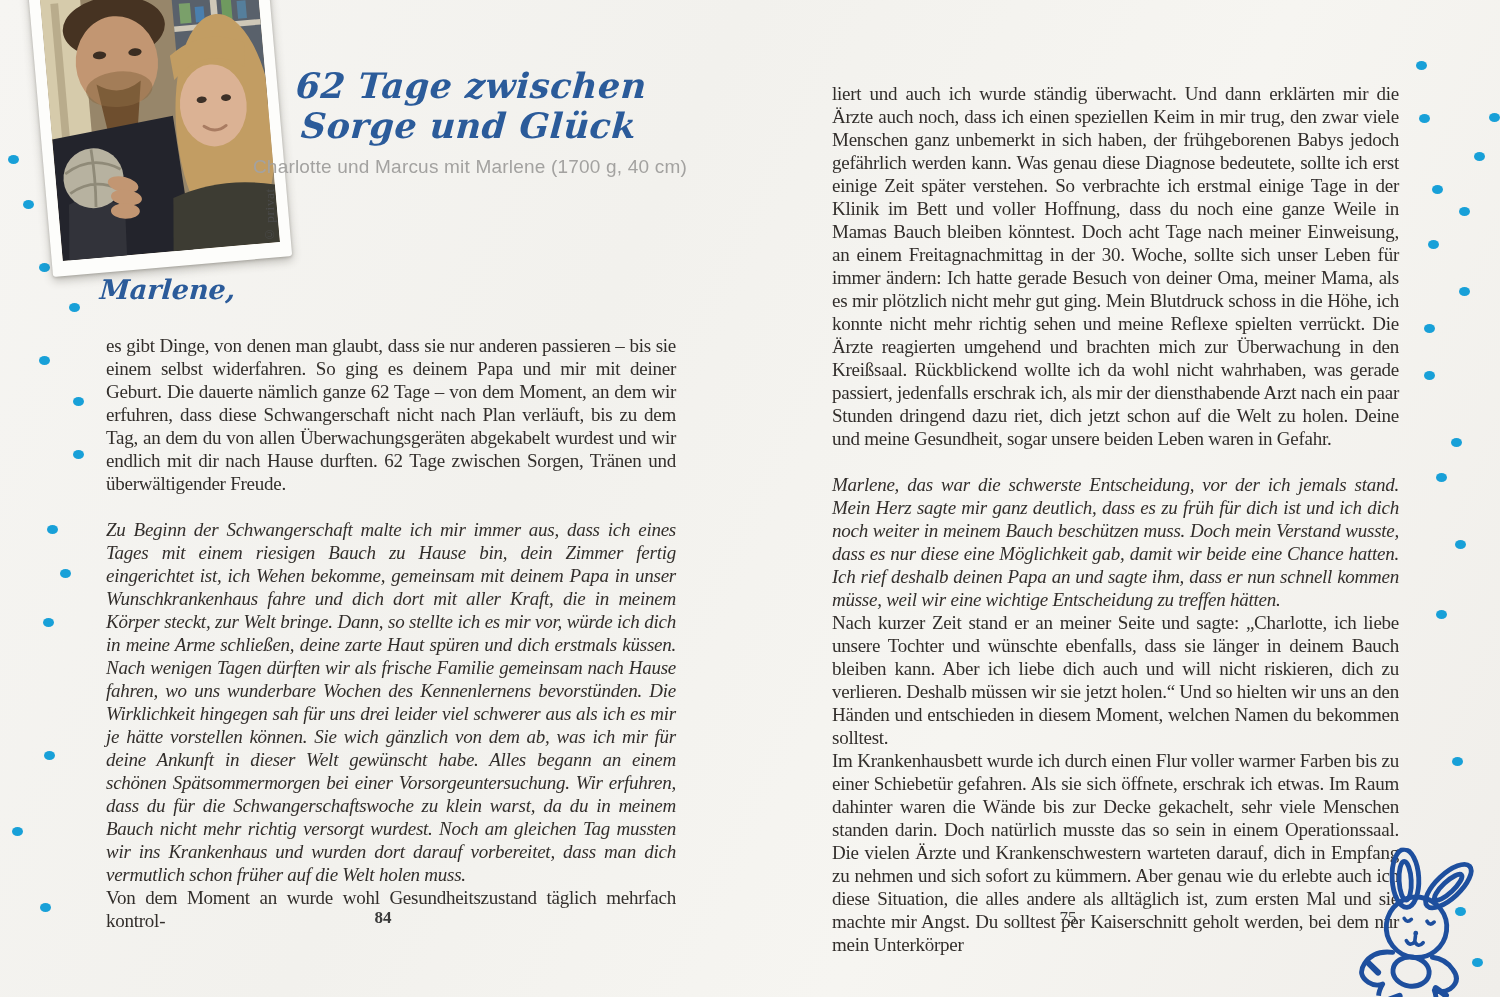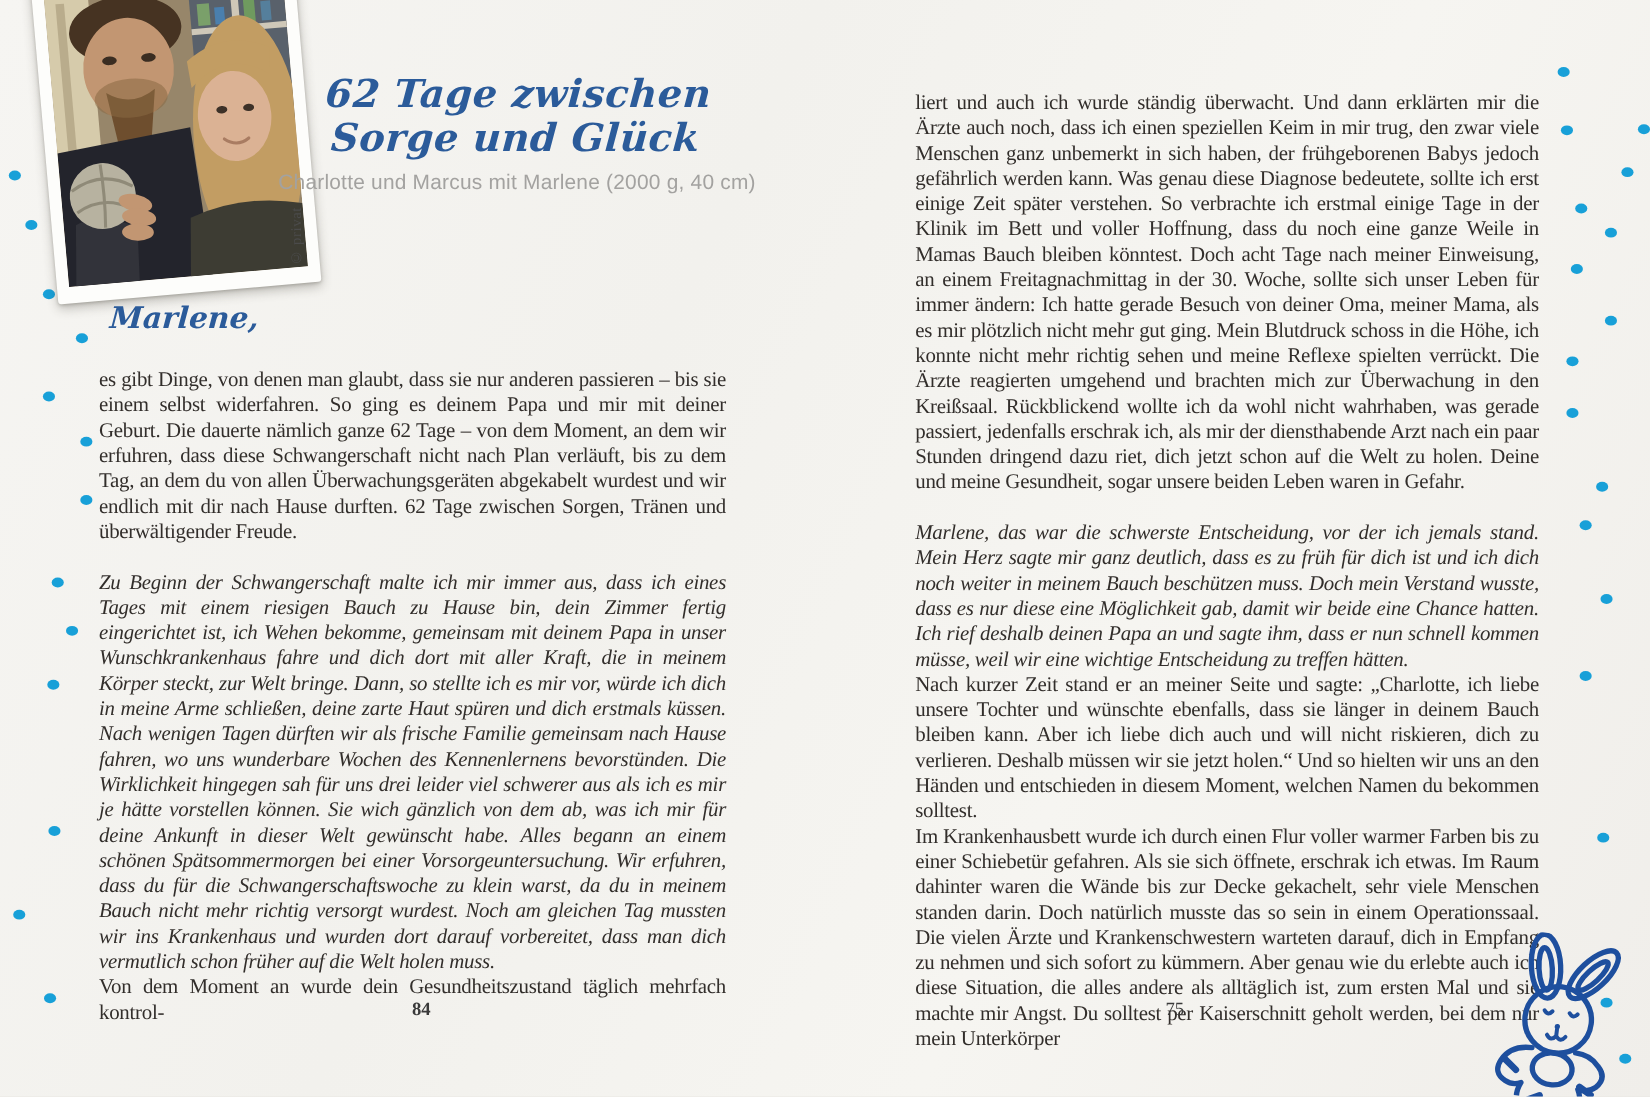--- a/index.html
+++ b/index.html
@@ -37,21 +37,21 @@
   .salutation{
     position:absolute;left:100px;top:274px;
     font-family:"DejaVu Serif",serif;font-style:italic;font-weight:600;
     font-size:27px;transform:skewX(-4deg);
   }
   
   .textcol{position:absolute;font-size:19px;line-height:23px;letter-spacing:-0.25px;
     text-align:justify;hyphens:auto;-webkit-hyphens:auto;}
   .textcol p{margin:0;}
   .textcol p.gap{margin-top:23px;font-style:italic;}
-  .col-left{left:90px;top:334px;width:570px;}
+  .col-left{left:106px;top:334px;width:570px;}
   .col-right{left:832px;top:82px;width:567px;}
   .pagenum{position:absolute;top:908px;width:90px;text-align:center;font-size:17px;color:#3a3a3a;}
   .pagenum.left{left:338px;font-weight:bold;}
   .pagenum.right{left:1023px;}
   
   .bunny{position:absolute;left:1348px;top:850px;width:140px;height:150px;transform:rotate(7deg);}
 </style>
 </head>
 <body>
 
@@ -132,29 +132,29 @@
       <ellipse cx="60" cy="176" rx="14" ry="7" fill="#c29672" transform="rotate(18 60 176)"></ellipse>
       <ellipse cx="62" cy="188" rx="14" ry="7" fill="#c29672" transform="rotate(12 62 188)"></ellipse>
       <ellipse cx="60" cy="200" rx="13" ry="7" fill="#c29672" transform="rotate(6 60 200)"></ellipse>
     </svg>
   </div>
 
   <div class="credit">© privat</div>
 
   <div class="title-block">
     <div class="story-title" style="color: rgb(43, 91, 154);">62 Tage zwischen Sorge und Glück</div>
-    <div class="story-subtitle" style="color: rgb(163, 162, 160);">Charlotte und Marcus mit Marlene (2000 g, 40 cm)</div>
+    <div class="story-subtitle" style="color: rgb(163, 162, 160);">Charlotte und Marcus mit Marlene (1700 g, 40 cm)</div>
   </div>
 
   <div class="salutation" style="color: rgb(43, 91, 154);">Marlene,</div>
 
   <div class="textcol col-left" lang="de">
       <p>es gibt Dinge, von denen man glaubt, dass sie nur anderen passieren – bis sie einem selbst widerfahren. So ging es deinem Papa und mir mit deiner Geburt. Die dauerte nämlich ganze 62 Tage – von dem Moment, an dem wir erfuhren, dass diese Schwangerschaft nicht nach Plan verläuft, bis zu dem Tag, an dem du von allen Überwachungsgeräten abgekabelt wurdest und wir endlich mit dir nach Hause durften. 62 Tage zwischen Sorgen, Tränen und überwältigender Freude.</p>
       <p class="gap">Zu Beginn der Schwangerschaft malte ich mir immer aus, dass ich eines Tages mit einem riesigen Bauch zu Hause bin, dein Zimmer fertig eingerichtet ist, ich Wehen bekomme, gemeinsam mit deinem Papa in unser Wunschkrankenhaus fahre und dich dort mit aller Kraft, die in meinem Körper steckt, zur Welt bringe. Dann, so stellte ich es mir vor, würde ich dich in meine Arme schließen, deine zarte Haut spüren und dich erstmals küssen. Nach wenigen Tagen dürften wir als frische Familie gemeinsam nach Hause fahren, wo uns wunderbare Wochen des Kennenlernens bevorstünden. Die Wirklichkeit hingegen sah für uns drei leider viel schwerer aus als ich es mir je hätte vorstellen können. Sie wich gänzlich von dem ab, was ich mir für deine Ankunft in dieser Welt gewünscht habe. Alles begann an einem schönen Spätsommermorgen bei einer Vorsorgeuntersuchung. Wir erfuhren, dass du für die Schwangerschaftswoche zu klein warst, da du in meinem Bauch nicht mehr richtig versorgt wurdest. Noch am gleichen Tag mussten wir ins Krankenhaus und wurden dort darauf vorbereitet, dass man dich vermutlich schon früher auf die Welt holen muss.</p>
-      <p>Von dem Moment an wurde dein Gesundheitszustand täglich mehrfach kontrol-</p>
+      <p>Von dem Moment an wurde wohl Gesundheitszustand täglich mehrfach kontrol-</p>
     </div>
 
   <div class="textcol col-right" lang="de">
       <p>liert und auch ich wurde ständig überwacht. Und dann erklärten mir die Ärzte auch noch, dass ich einen speziellen Keim in mir trug, den zwar viele Menschen ganz unbemerkt in sich haben, der frühgeborenen Babys jedoch gefährlich werden kann. Was genau diese Diagnose bedeutete, sollte ich erst einige Zeit später verstehen. So verbrachte ich erstmal einige Tage in der Klinik im Bett und voller Hoffnung, dass du noch eine ganze Weile in Mamas Bauch bleiben könntest. Doch acht Tage nach meiner Einweisung, an einem Freitagnachmittag in der 30. Woche, sollte sich unser Leben für immer ändern: Ich hatte gerade Besuch von deiner Oma, meiner Mama, als es mir plötzlich nicht mehr gut ging. Mein Blutdruck schoss in die Höhe, ich konnte nicht mehr richtig sehen und meine Reflexe spielten verrückt. Die Ärzte reagierten umgehend und brachten mich zur Überwachung in den Kreißsaal. Rückblickend wollte ich da wohl nicht wahrhaben, was gerade passiert, jedenfalls erschrak ich, als mir der diensthabende Arzt nach ein paar Stunden dringend dazu riet, dich jetzt schon auf die Welt zu holen. Deine und meine Gesundheit, sogar unsere beiden Leben waren in Gefahr.</p>
       <p class="gap">Marlene, das war die schwerste Entscheidung, vor der ich jemals stand. Mein Herz sagte mir ganz deutlich, dass es zu früh für dich ist und ich dich noch weiter in meinem Bauch beschützen muss. Doch mein Verstand wusste, dass es nur diese eine Möglichkeit gab, damit wir beide eine Chance hatten. Ich rief deshalb deinen Papa an und sagte ihm, dass er nun schnell kommen müsse, weil wir eine wichtige Entscheidung zu treffen hätten.</p>
       <p>Nach kurzer Zeit stand er an meiner Seite und sagte: „Charlotte, ich liebe unsere Tochter und wünschte ebenfalls, dass sie länger in deinem Bauch bleiben kann. Aber ich liebe dich auch und will nicht riskieren, dich zu verlieren. Deshalb müssen wir sie jetzt holen.“ Und so hielten wir uns an den Händen und entschieden in diesem Moment, welchen Namen du bekommen solltest.</p>
       <p>Im Krankenhausbett wurde ich durch einen Flur voller warmer Farben bis zu einer Schiebetür gefahren. Als sie sich öffnete, erschrak ich etwas. Im Raum dahinter waren die Wände bis zur Decke gekachelt, sehr viele Menschen standen darin. Doch natürlich musste das so sein in einem Operationssaal. Die vielen Ärzte und Krankenschwestern warteten darauf, dich in Empfang zu nehmen und sich sofort zu kümmern. Aber genau wie du erlebte auch ich diese Situation, die alles andere als alltäglich ist, zum ersten Mal und sie machte mir Angst. Du solltest per Kaiserschnitt geholt werden, bei dem nur mein Unterkörper</p>
     </div>
 
   <div class="pagenum left">84</div>

